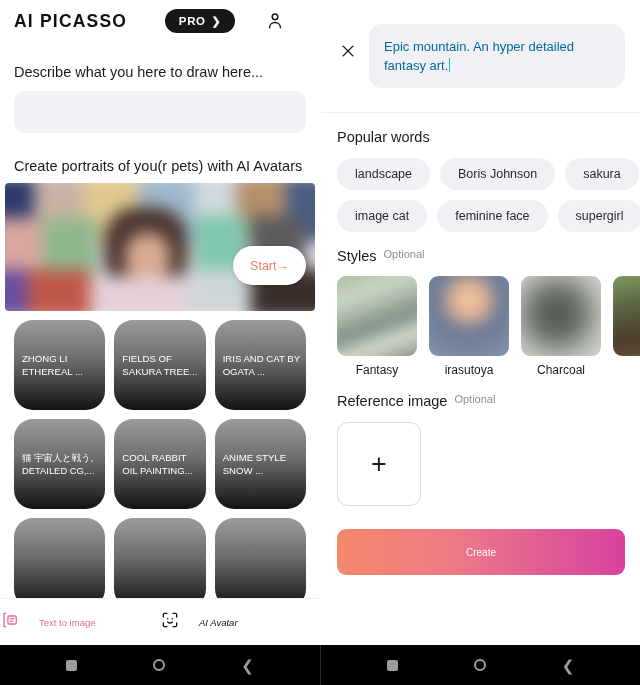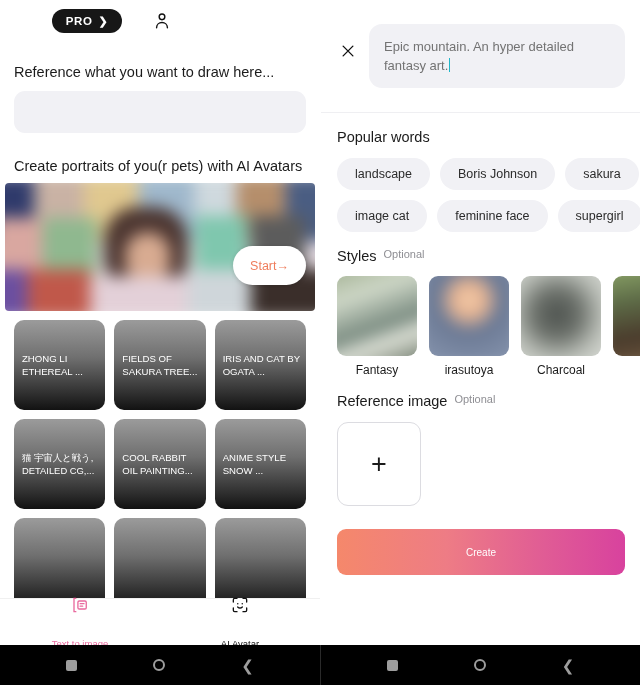--- a/index.html
+++ b/index.html
@@ -77,56 +77,56 @@
 
   .prompts-title {
     font-size: 14.5px; color: #1b1b1b; font-weight: 500;
     padding: 0 14px; margin-top: 19px;
   }
   .cards {
     display: grid; grid-template-columns: repeat(3, 1fr);
     gap: 9px; padding: 9px 14px 0 14px;
   }
   .card {
-    position: relative; height: 90px; border-radius: 10px;
+    position: relative; height: 90px; border-radius: 19px;
     background: linear-gradient(180deg, #9b9b9b 0%, #6f6f6f 42%, #121212 100%);
     overflow: hidden;
   }
   .card-txt {
     position: absolute; left: 8px; right: 6px; top: 50%;
     transform: translateY(-50%);
     color: #fff; font-size: 9.6px; line-height: 13px;
     font-weight: 400;
   }
   .card.jp .card-txt { font-size: 9.4px; }
 
   .tabbar {
     position: absolute; left: 0; bottom: 0; width: 320px; height: 47px;
     background: #fff;
     display: flex; align-items: center;
     border-top: 1px solid #f0f0f0;
   }
-  .tab { flex: 1; display: flex; flex-direction: column; align-items: center; gap: 19px; }
+  .tab { flex: 1; display: flex; flex-direction: row; align-items: center; gap: 19px; }
   .tab-label { font-size: 9.5px; }
   .tab.active .tab-label { color: #e96a9e; }
-  .tab.inactive .tab-label { color: #111; }
+  .tab.inactive .tab-label { color: #111; font-style: italic; }
 
   
   .rp-body { position: relative; width: 320px; height: 645px; overflow: hidden; }
   .input-row {
     display: flex; align-items: flex-start;
     padding: 24px 16px 0 18px; gap: 12px;
   }
   .close-x { width: 18px; height: 18px; margin-top: 18px; flex: 0 0 18px; color: #111; }
   .input-field {
     flex: 1; background: #f1f1f5; border-radius: 13px;
     padding: 13px 15px; min-height: 56px;
   }
   .input-text {
-    font-size: 13px; line-height: 18px; color: #737373;
+    font-size: 13px; line-height: 18px; color: #0369a1;
     white-space: pre-wrap; display: inline;
   }
   .caret {
     display: inline-block; width: 1.6px; height: 14px;
     background: #1fb6c8; vertical-align: -2px; margin-left: .5px;
   }
   .hr { height: 1px; background: #efeff2; margin-top: 24px; }
 
   .rsec-title {
     font-size: 14.5px; font-weight: 500; color: #1b1b1b;
@@ -183,33 +183,34 @@
 </style>
 </head>
 <body>
 
 <div class="screen">
 
   <div class="panel left">
     <div class="lp-body">
 
       <div class="header">
+        <div class="brand">AI PICASSO</div>
         <div class="pro-pill">
           <span>PRO</span>
           <span class="pro-chev">❯</span>
         </div>
         <span class="avatar-icon">
           <svg viewBox="0 0 24 24" width="20" height="20" fill="none" stroke="currentColor" stroke-width="1.7" stroke-linecap="round">
             <circle cx="12" cy="7" r="3.4"></circle>
             <path d="M5.5 20c0-3.6 2.9-6.2 6.5-6.2s6.5 2.6 6.5 6.2"></path>
           </svg>
         </span>
       </div>
 
-      <div class="sec-title">Reference what you want to draw here...</div>
+      <div class="sec-title">Describe what you here to draw here...</div>
       <div class="prompt-box"></div>
 
       <div class="banner-title">Create portraits of you(r pets) with AI Avatars</div>
 
       <div class="banner">
         <div class="banner-art">
           <div style="left:0;top:0;width:100%;height:100%;background:#e9dfe6"></div>
           <div style="left:0%;top:0%;width:14%;height:46%;background:#2f3a6b"></div>
           <div style="left:14%;top:0%;width:14%;height:46%;background:#c9b2a4"></div>
           <div style="left:28%;top:0%;width:16%;height:46%;background:#e0c88f"></div>

